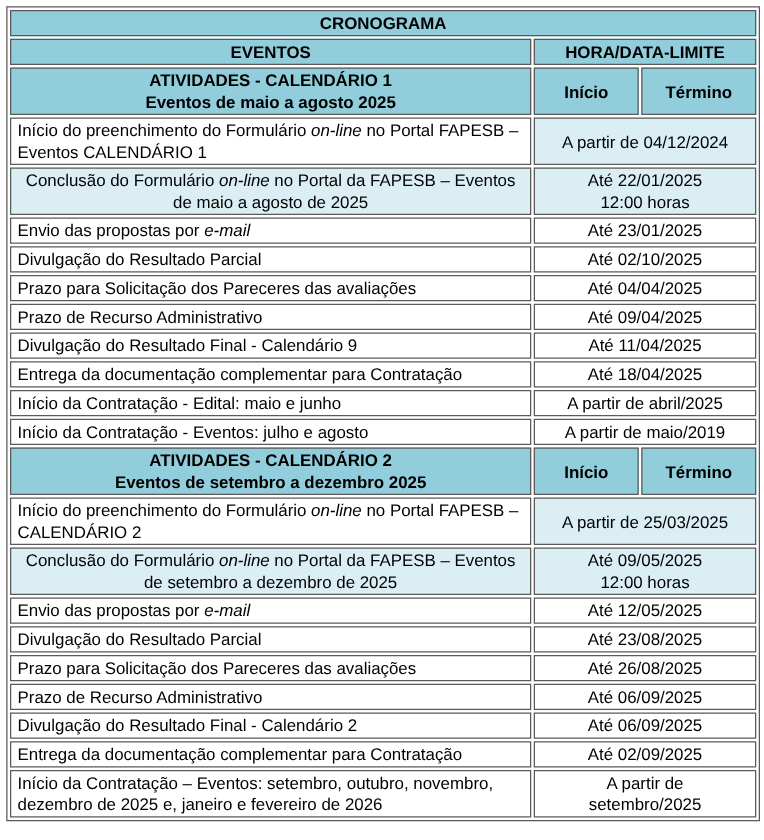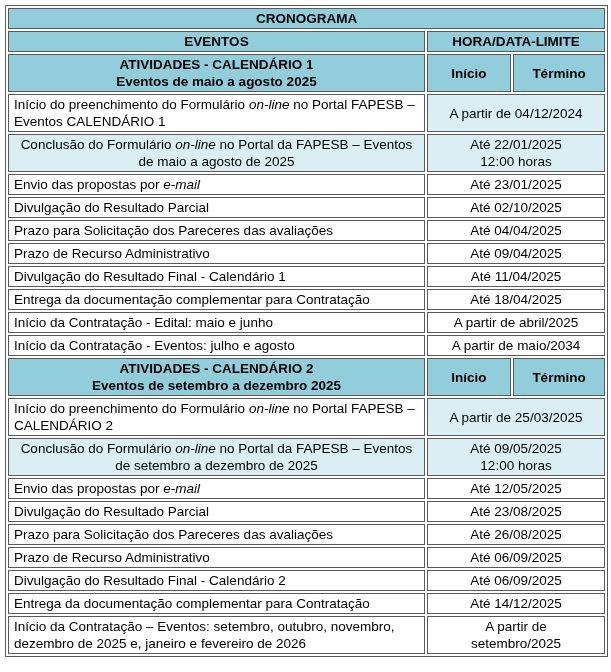--- a/index.html
+++ b/index.html
@@ -95,34 +95,34 @@
         </tr>
         <tr>
           <td class="event-cell"><span>Prazo para Solicitação dos Pareceres das avaliações</span></td>
           <td colspan="2" class="date-cell"><span>Até 04/04/2025</span></td>
         </tr>
         <tr>
           <td class="event-cell"><span>Prazo de Recurso Administrativo</span></td>
           <td colspan="2" class="date-cell"><span>Até 09/04/2025</span></td>
         </tr>
         <tr>
-          <td class="event-cell"><span>Divulgação do Resultado </span><span class="b">Final - Calendário 1</span></td>
+          <td class="event-cell"><span>Divulgação do Resultado </span><span class="b">Final - Calendário 9</span></td>
           <td colspan="2" class="date-cell"><span>Até 11/04/2025</span></td>
         </tr>
         <tr>
           <td class="event-cell"><span>Entrega da documentação complementar para Contratação</span></td>
           <td colspan="2" class="date-cell"><span>Até 18/04/2025</span></td>
         </tr>
         <tr>
           <td class="event-cell"><span>Início da Contratação - Edital: maio e junho</span></td>
           <td colspan="2" class="date-cell"><span>A partir de abril/2025</span></td>
         </tr>
         <tr>
           <td class="event-cell"><span>Início da Contratação - Eventos: julho e agosto</span></td>
-          <td colspan="2" class="date-cell"><span>A partir de maio/2034</span></td>
+          <td colspan="2" class="date-cell"><span>A partir de maio/2019</span></td>
         </tr>
       </tbody>
     <tbody>
         <tr>
           <td class="hdr">ATIVIDADES - CALENDÁRIO 2<br>Eventos de setembro a dezembro 2025</td>
           <td class="hdr">Início</td>
           <td class="hdr">Término</td>
         </tr>
         <tr>
           <td class="event-cell"><span class="b">Início do preenchimento do Formulário </span><span class="b i">on-line</span><span class="b"> no Portal FAPESB – CALENDÁRIO 2</span></td>
@@ -147,21 +147,21 @@
         <tr>
           <td class="event-cell"><span>Prazo de Recurso Administrativo</span></td>
           <td colspan="2" class="date-cell"><span>Até 06/09/2025</span></td>
         </tr>
         <tr>
           <td class="event-cell"><span>Divulgação do Resultado </span><span class="b">Final - Calendário 2</span></td>
           <td colspan="2" class="date-cell"><span>Até 06/09/2025</span></td>
         </tr>
         <tr>
           <td class="event-cell"><span>Entrega da documentação complementar para Contratação</span></td>
-          <td colspan="2" class="date-cell"><span>Até 14/12/2025</span></td>
+          <td colspan="2" class="date-cell"><span>Até 02/09/2025</span></td>
         </tr>
         <tr>
           <td class="event-cell"><span>Início da Contratação – Eventos: setembro, outubro, novembro, dezembro de 2025 e, janeiro e fevereiro de 2026</span></td>
           <td colspan="2" class="date-cell"><span>A partir de</span><br><span>setembro/2025</span></td>
         </tr>
       </tbody>
   </table>
 </div>
 
 </body></html>

